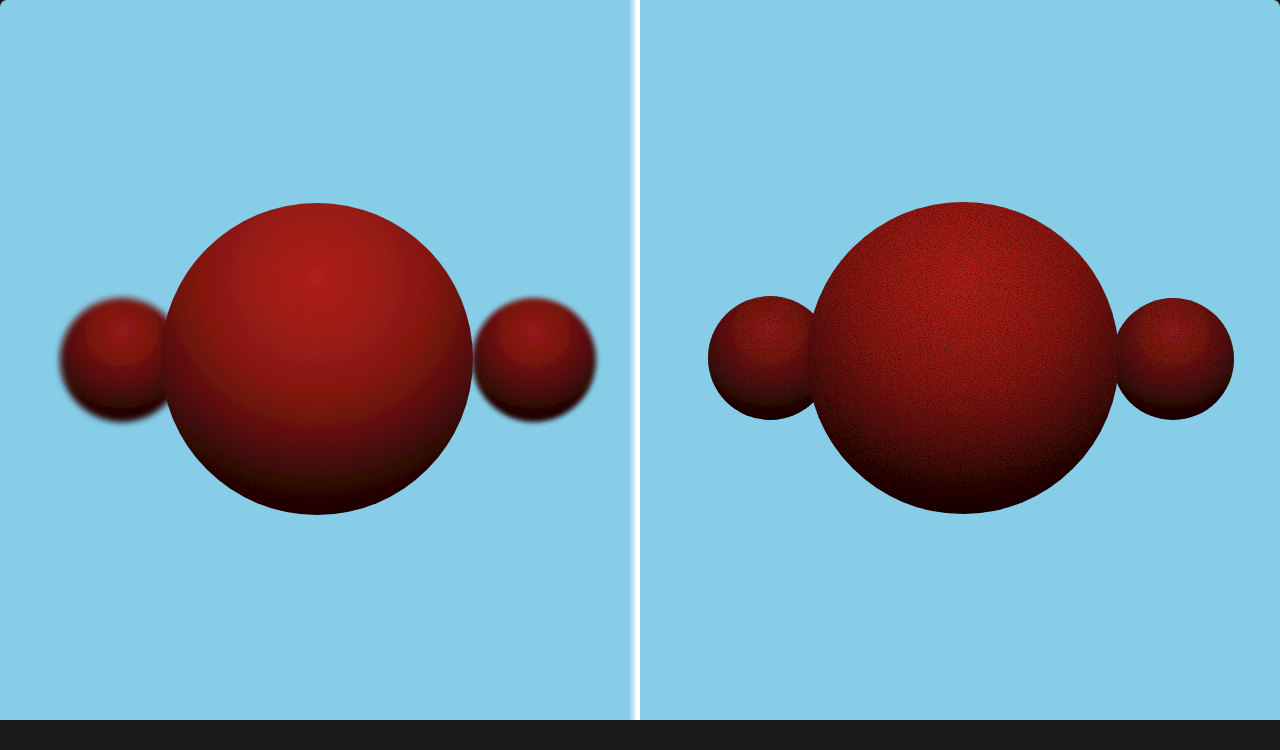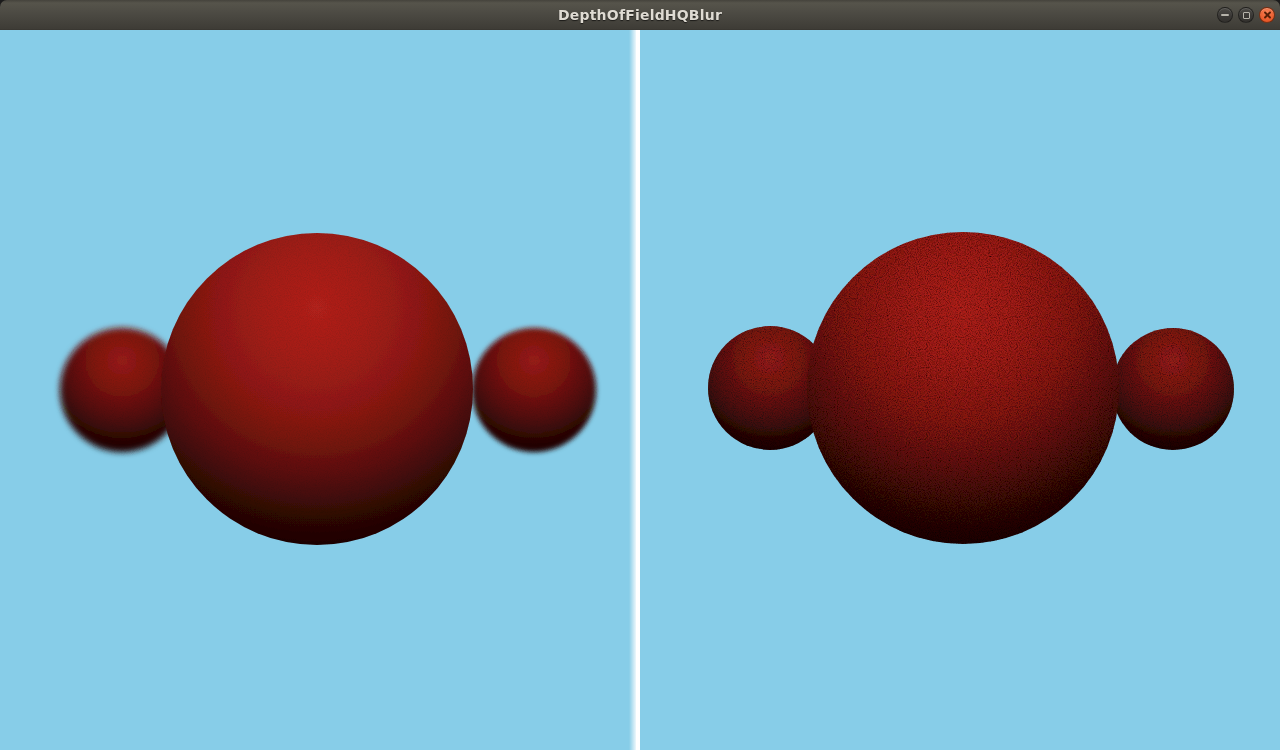--- a/index.html
+++ b/index.html
@@ -56,34 +56,20 @@
   }
   .divider::before{
     content:"";position:absolute;left:-7px;top:0;width:7px;height:720px;
     background:linear-gradient(to right,rgba(255,255,255,0),rgba(255,255,255,0.85));
   }
 </style>
 </head>
 <body>
 
 <div class="window">
-  <div class="titlebar">
-    <div class="title" style="color: rgb(223, 219, 211);">DepthOfFieldHQBlur</div>
-    <div class="controls">
-      <button class="wbtn">
-        <span class="glyph-min"></span>
-      </button>
-      <button class="wbtn">
-        <span class="glyph-max"></span>
-      </button>
-      <button class="wbtn close">
-        <span class="glyph-close"></span>
-      </button>
-    </div>
-  </div>
   <div class="content">
     <div class="pane" id="pane-left" style="background: rgb(135, 205, 232);">
       <svg id="svg-left" width="636" height="720" viewBox="0 0 636 720">
           <defs>
             <radialGradient id="g-left-big" cx="50%" cy="24%" fx="50%" fy="24%" r="80%">
               <stop offset="0%" stop-color="#B3201A"></stop>
               <stop offset="22%" stop-color="#A41C16"></stop>
               <stop offset="45%" stop-color="#8A1711"></stop>
               <stop offset="66%" stop-color="#5E0F0B"></stop>
               <stop offset="84%" stop-color="#2D0705"></stop>

